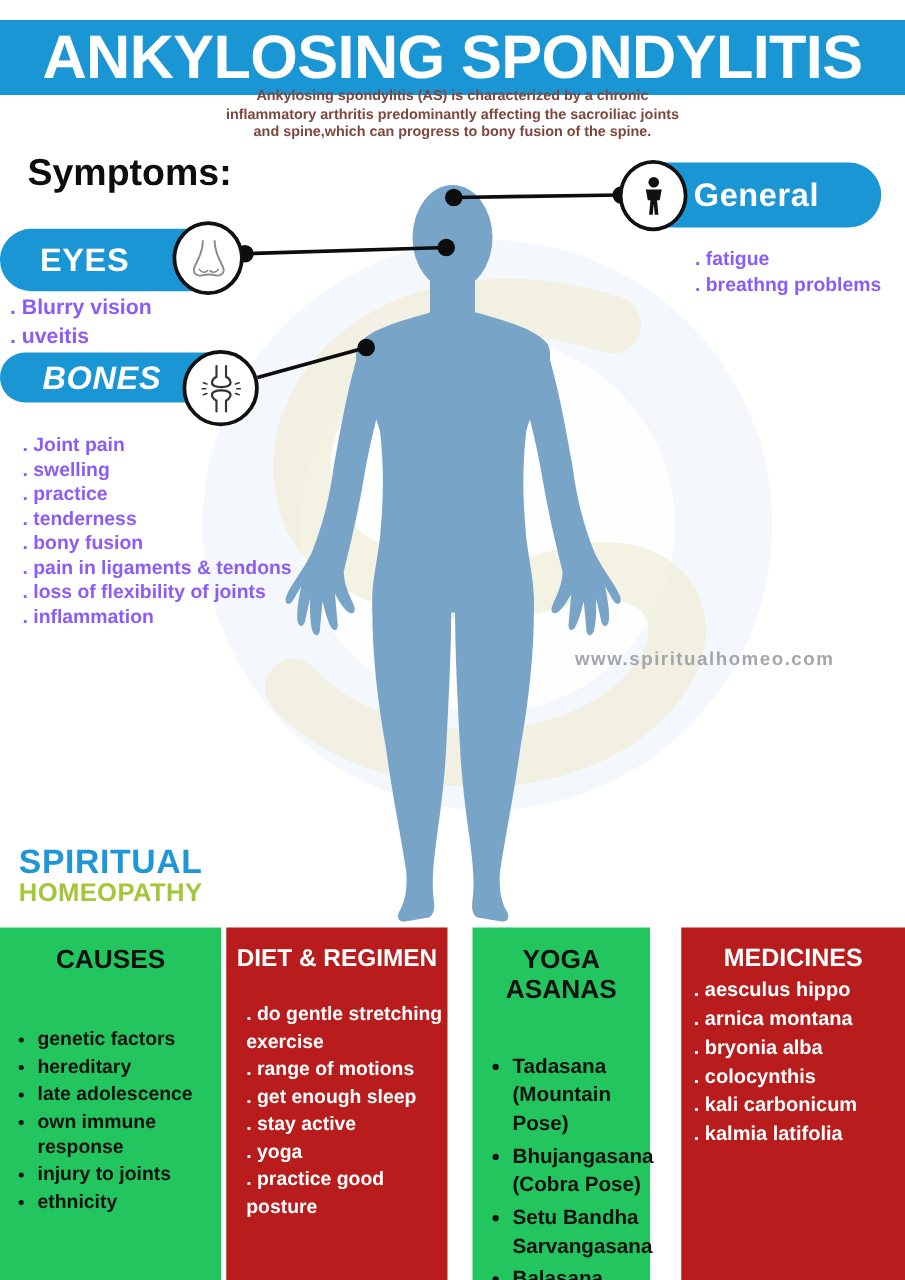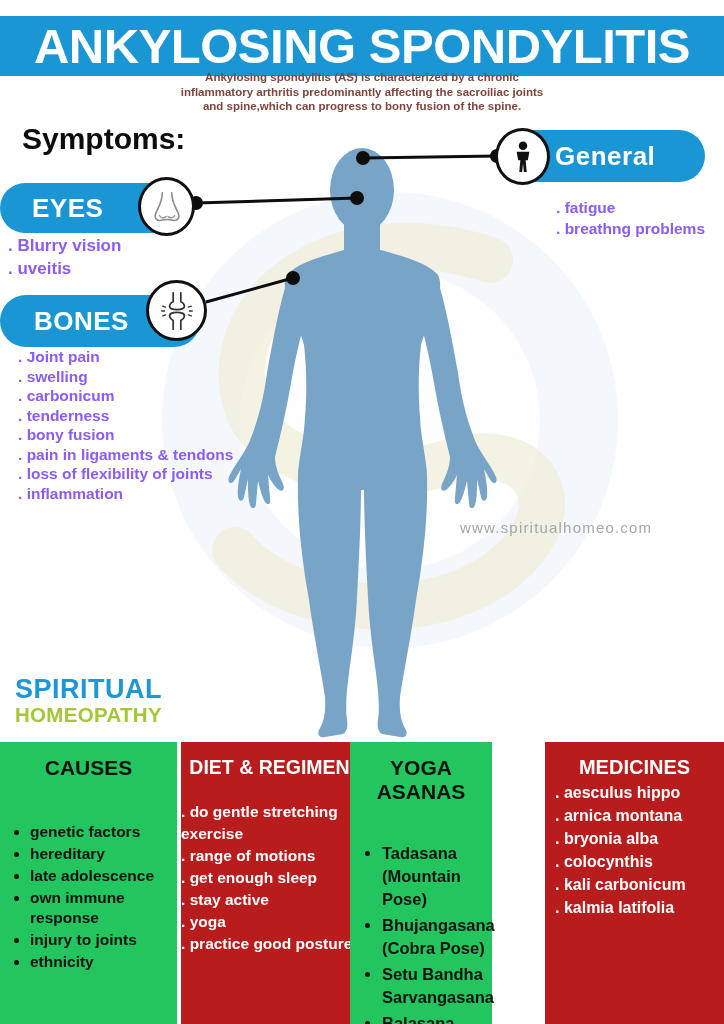--- a/index.html
+++ b/index.html
@@ -15,52 +15,52 @@
   
   .bglogo{position:absolute;left:110px;top:150px;z-index:0;}
   
   .bodysvg{position:absolute;left:225px;top:145px;z-index:1;}
   .lines{position:absolute;left:0;top:0;z-index:2;pointer-events:none;}
   
   .pill{position:absolute;background:#1b96d5;z-index:3;display:flex;align-items:center;}
   .pill span{color:#fff;font-weight:800;font-size:26px;letter-spacing:.5px;}
   .pill-eyes{left:0;top:183px;width:192px;height:50px;border-radius:25px;}
   .pill-eyes span{margin-left:32px;}
-  .pill-bones{left:0;top:295px;width:200px;height:52px;border-radius:26px;}
+  .pill-bones{left:0;top:282px;width:200px;height:40px;border-radius:26px;font-style:italic;}
   .pill-bones span{margin-left:34px;}
   .pill-general{left:497px;top:130px;width:208px;height:52px;border-radius:26px;}
   .pill-general span{margin-left:58px;}
   .iconcircle{position:absolute;background:#fff;border:3.5px solid #111;border-radius:50%;
               z-index:4;display:flex;align-items:center;justify-content:center;}
   .ic-eyes{left:138px;top:177px;width:51px;height:53px;}
   .ic-bones{left:146px;top:280px;width:55px;height:55px;}
   .ic-general{left:495px;top:128px;width:49px;height:51px;}
   
   .symlist{position:absolute;z-index:3;list-style:none;margin:0;padding:0;color:#8b5cf6;font-weight:800;}
   .symlist li::before{content:". ";}
   .list-eyes{left:8px;top:234px;font-size:17px;line-height:23px;}
   .list-bones{left:18px;top:347px;font-size:15.5px;line-height:19.5px;}
   .list-general{left:556px;top:197px;font-size:15.5px;line-height:21px;}
   
-  .wmark{position:absolute;left:460px;top:519px;color:#a3a7ab;font-size:15px;font-weight:400;
+  .wmark{position:absolute;left:460px;top:519px;color:#a3a7ab;font-size:15px;font-weight:700;
          letter-spacing:1.2px;z-index:2;}
   .brand{position:absolute;left:15px;top:676px;z-index:3;line-height:1;}
   .brand .b1{display:block;color:#2196d6;font-size:27px;font-weight:800;letter-spacing:.5px;}
   .brand .b2{display:block;color:#a4c639;font-size:20.5px;font-weight:800;margin-top:2px;letter-spacing:.3px;}
   
   .section{position:absolute;top:742px;height:282px;z-index:3;box-sizing:border-box;}
   .sec-green{background:#22c55e;color:#111;}
   .sec-blue{background:#b91c1c;color:#fff;}
   .c1{left:0;width:177px;}  .c2{left:181px;width:177px;}
-  .c3{left:350px;width:142px;} .c4{left:545px;width:179px;}
+  .c3{left:378px;width:142px;} .c4{left:545px;width:179px;}
   .section h2{margin:0;padding-top:14px;text-align:center;font-weight:800;}
   .c1 h2{font-size:21px;} .c2 h2{font-size:19.5px;} .c3 h2{font-size:21px;} .c4 h2{font-size:20px;}
   .seclist{margin:0;font-weight:800;}
   .disc-list{list-style:disc outside;padding-left:30px;padding-right:4px;}
-  .dot-list{list-style:none;padding-left:0;padding-right:2px;}
+  .dot-list{list-style:none;padding-left:16px;padding-right:2px;}
   .dot-list li::before{content:". ";}
   .c1 .seclist{margin-top:42px;font-size:15.5px;line-height:20px;}
   .c1 .seclist li{margin-bottom:2px;}
   .c2 .seclist{margin-top:22px;font-size:15.5px;line-height:22px;}
   .c3 .seclist{margin-top:38px;font-size:16.5px;line-height:23px;padding-left:32px;}
   .c3 .seclist li{margin-bottom:3px;}
   .c4 .seclist{margin-top:2px;font-size:16px;line-height:23px;padding-left:10px;}
 </style>
 </head>
 <body>
@@ -130,21 +130,21 @@
         <path d="M-4,-19 L-4,-10 C-8,-8 -9,-4 -6,-2.5 C-3,-1 3,-1 6,-2.5 C9,-4 8,-8 4,-10 L4,-19"></path>
         <path d="M-4,19 L-4,10 C-8,8 -9,4 -6,2.5 C-3,1 3,1 6,2.5 C9,4 8,8 4,10 L4,19"></path>
         <path d="M-15,-5 L-12,-4 M-16,0 L-13,0 M-15,5 L-12,4 M15,-5 L12,-4 M16,0 L13,0 M15,5 L12,4" stroke-width="1.4"></path>
       </g>
     </svg>
   </div>
   <ul class="symlist list-bones">
 
   <li>Joint pain</li>
       <li>swelling</li>
-      <li>carbonicum</li>
+      <li>practice</li>
       <li>tenderness</li>
       <li>bony fusion</li>
       <li>pain in ligaments &amp; tendons</li>
       <li>loss of flexibility of joints</li>
       <li>inflammation</li>
     </ul>
 
   <div class="pill pill-general">
     <span>General</span>
   </div>

